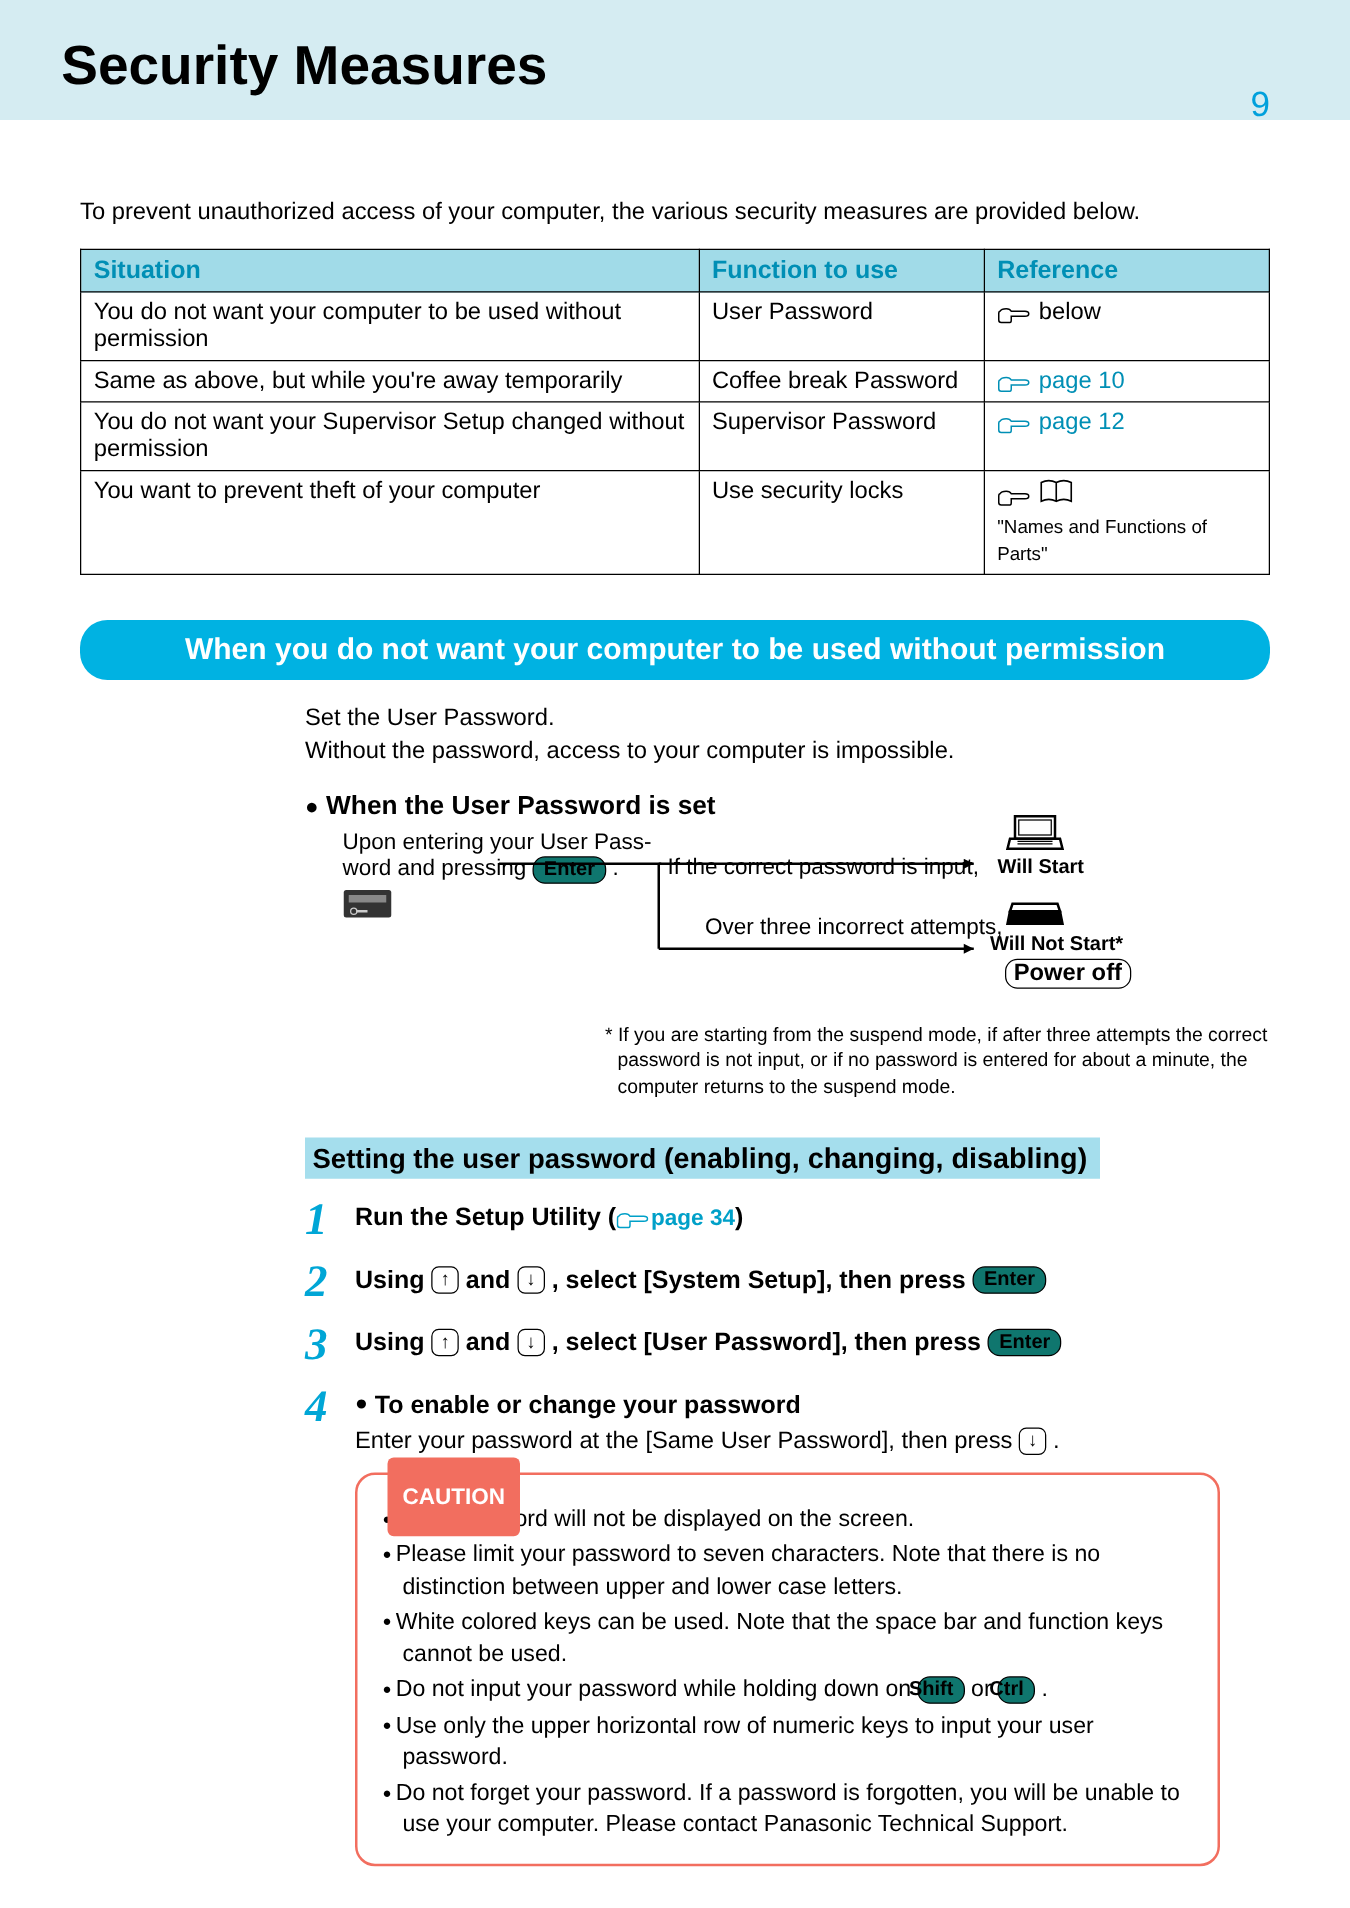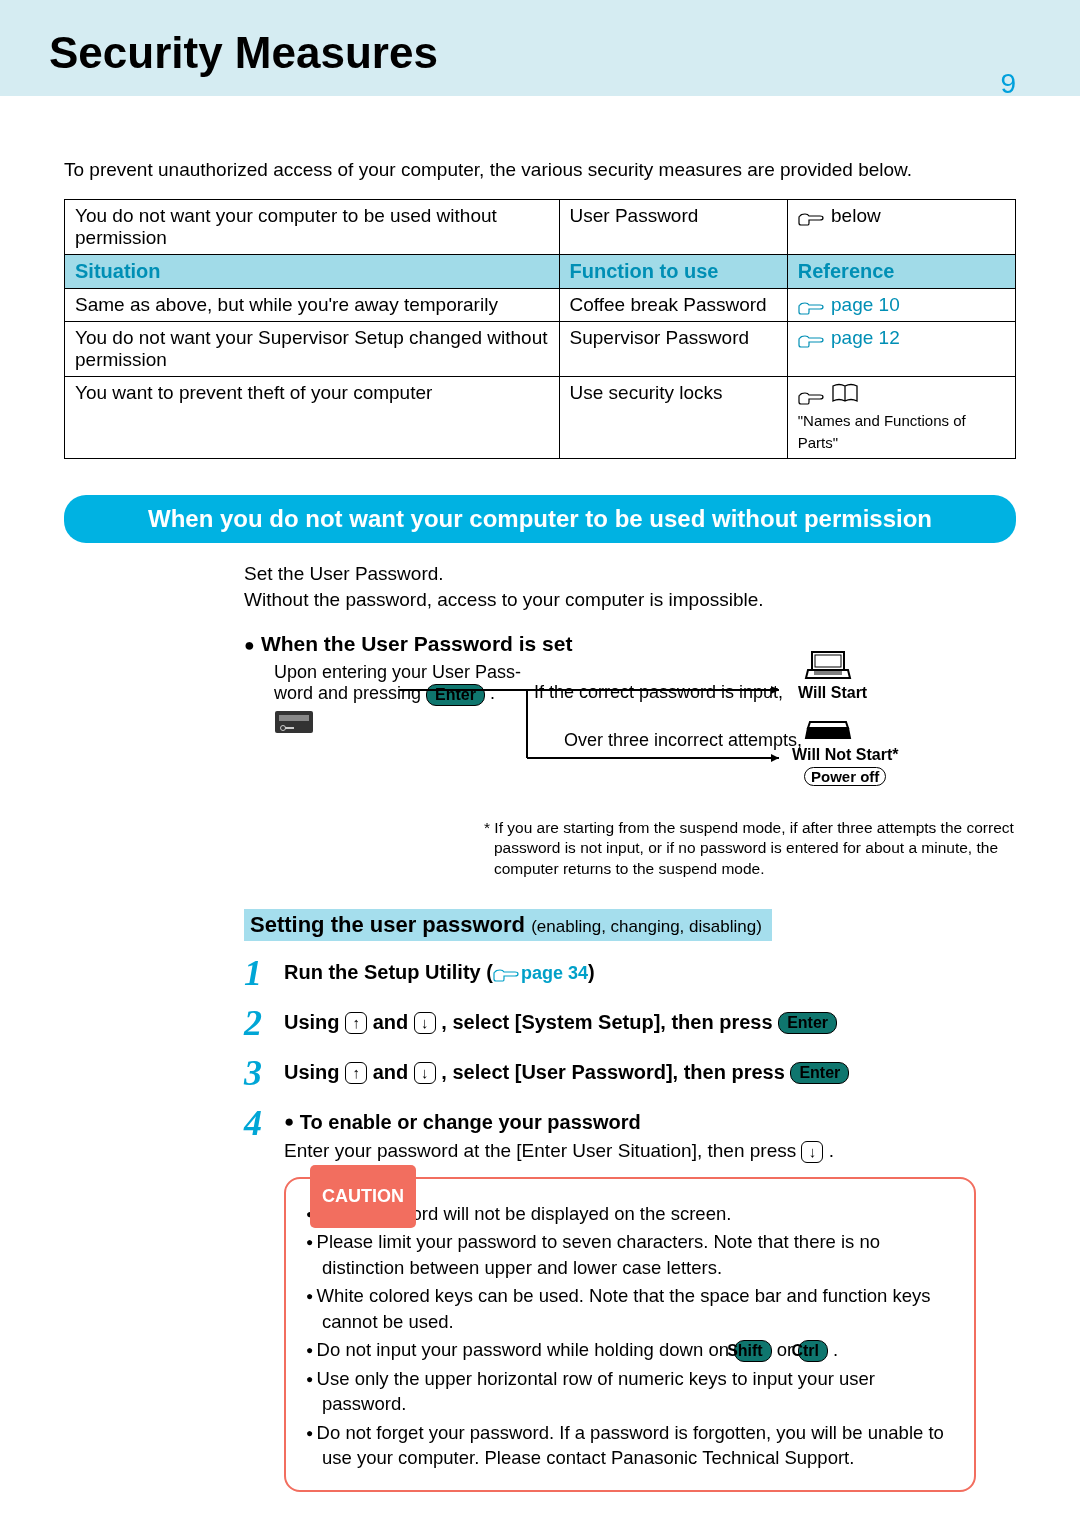--- a/index.html
+++ b/index.html
@@ -129,21 +129,21 @@
     width: 48px;
   }
   .sub-head-hl {
     background: #a5deed;
     font-size: 22px;
     font-weight: bold;
     padding: 3px 10px 3px 6px;
     display: inline-block;
     margin: 30px 0 14px 180px;
   }
-  .sub-head-hl .small { font-size: 17px; font-weight: normal; }
+  .sub-head-hl .small { font-size: 23px; font-weight: bold; }
   .step {
     margin-left: 180px;
     font-size: 20px;
     font-weight: bold;
     margin-bottom: 14px;
     display: flex;
     align-items: flex-start;
   }
   .step-num {
     font-family: Georgia, 'Times New Roman', serif;
@@ -187,54 +187,54 @@
     margin-top: 6px;
     line-height: 1.3;
     text-indent: -10px;
     padding-left: 10px;
   }
   .power-off-pill {
     display: inline-block;
     border: 1.5px solid #000;
     border-radius: 10px;
     padding: 0 6px;
-    font-size: 15px;
+    font-size: 19px;
     font-weight: bold;
   }
   .small-ref { font-size: 15px; }
 </style>
 </head>
 <body>
 
 <div class="header-band">
   <div class="title">Security Measures</div>
   <div class="page-num">9</div>
 </div>
 
 <div class="content">
 
   <p class="intro">To prevent unauthorized access of your computer, the various security measures are provided below.</p>
 
   
   <table class="sec-table">
     <tbody>
         <tr>
+      <th style="width:52%">Situation</th>
+      <th style="width:24%">Function to use</th>
+      <th style="width:24%">Reference</th>
+    </tr>
+    <tr>
       <td>You do not want your computer to be used without permission</td>
       <td>User Password</td>
       <td>
         <span class="hand-icon"><svg viewBox="0 0 26 18">
                 <path d="M2 6 Q1 6 1 8 L1 13 Q1 15 3 15 L10 15 Q11 15 11 13 L11 10 L22 10 Q25 10 25 8 Q25 6 22 6 L11 6 Q10 4 7 4 Q3 4 2 6 Z" fill="none" stroke="#000" stroke-width="1.2"></path>
               </svg></span>
         <span>below</span>
       </td>
-    </tr>
-    <tr>
-      <th style="width:52%">Situation</th>
-      <th style="width:24%">Function to use</th>
-      <th style="width:24%">Reference</th>
     </tr>
     <tr>
       <td>Same as above, but while you're away temporarily</td>
       <td>Coffee break Password</td>
       <td>
         <span class="hand-icon"><svg viewBox="0 0 26 18">
                 <path d="M2 6 Q1 6 1 8 L1 13 Q1 15 3 15 L10 15 Q11 15 11 13 L11 10 L22 10 Q25 10 25 8 Q25 6 22 6 L11 6 Q10 4 7 4 Q3 4 2 6 Z" fill="none" stroke="#008fb5" stroke-width="1.2"></path>
               </svg></span>
         <span class="ref-link">page 10</span>
       </td>
@@ -357,21 +357,21 @@
       <span>Using </span><span class="arrow-key">↑</span><span> and </span><span class="arrow-key">↓</span><span> , select [User Password], then press </span><span class="key">Enter</span>
     </div>
   </div>
 
   
   <div class="step">
     <div class="step-num">4</div>
     <div class="step-body">
       <span style="font-size:17px;vertical-align:2px;">●</span> <span>To enable or change your password</span>
       <div class="step-plain">
-        <span>Enter your password at the [Enter User Situation], then press </span><span class="arrow-key">↓</span><span> .</span>
+        <span>Enter your password at the [Same User Password], then press </span><span class="arrow-key">↓</span><span> .</span>
       </div>
     </div>
   </div>
 
   
   <div class="caution-box">
     <div class="caution-label">CAUTION</div>
     <ul>
       <li>Your password will not be displayed on the screen.</li>
       <li>Please limit your password to seven characters.  Note that there is no distinction between upper and lower case letters.</li>

